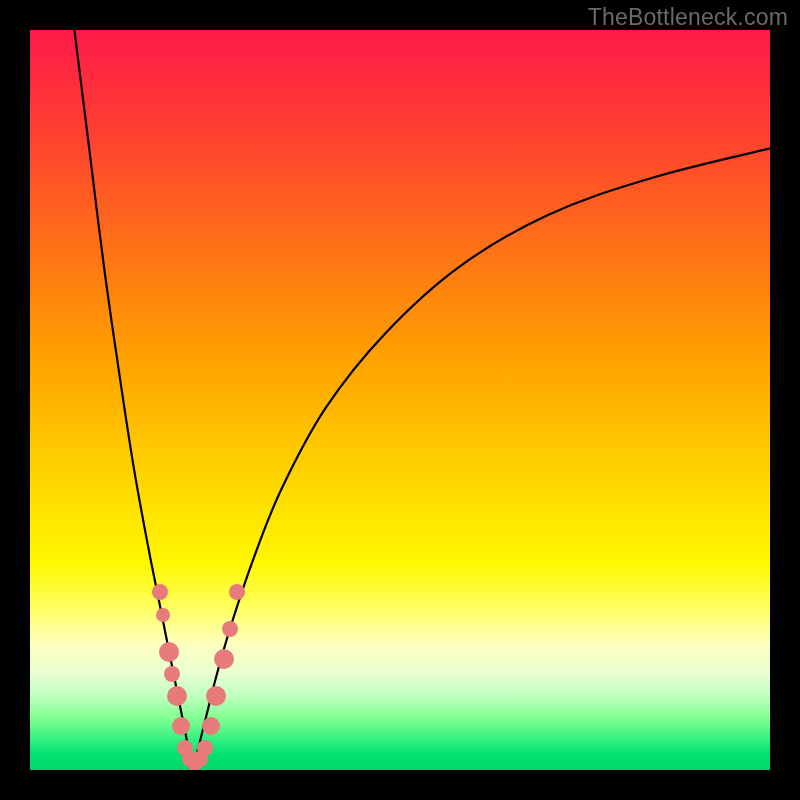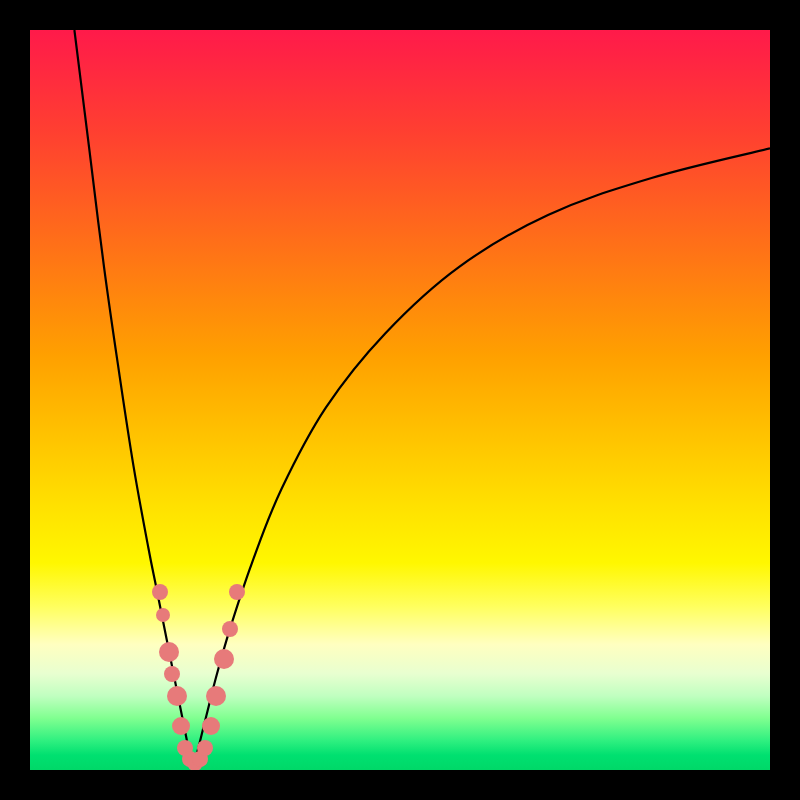--- a/index.html
+++ b/index.html
@@ -66,20 +66,21 @@
     color: #6a6a6a;
     font-size: 23px;
     letter-spacing: 0.2px;
     font-weight: 400;
   }
 </style>
 </head>
 <body>
 
 <div class="frame">
+  <div class="watermark">TheBottleneck.com</div>
 
   <div class="plot">
     <div class="gradient-bg"></div>
     <svg class="curve" viewBox="0 0 740 740" preserveAspectRatio="none">
       <path id="curve-left" fill="none" stroke="#000" stroke-width="2.2" d="M 44.4 0 C 47.064 21.311999999999994, 53.872 75.77599999999998, 59.2 118.39999999999998 C 64.528 161.02399999999997, 68.672 196.83999999999995, 74 236.79999999999995 C 79.328 276.75999999999993, 83.472 304.436, 88.8 340.4 C 94.128 376.364, 98.272 404.632, 103.60000000000001 436.6 C 108.92800000000001 468.56800000000004, 114.40400000000001 496.688, 118.4 518 C 122.396 539.312, 123.13600000000001 541.68, 125.80000000000001 555 C 128.464 568.32, 130.536 578.68, 133.2 592 C 135.86399999999998 605.32, 137.93599999999998 615.68, 140.6 629 C 143.264 642.32, 145.33599999999998 652.68, 148 666 C 150.66400000000002 679.32, 152.736 689.68, 155.4 703 C 158.06400000000002 716.32, 161.46800000000002 733.34, 162.8 740"></path>
       <path id="curve-right" fill="none" stroke="#000" stroke-width="2.2" d="M 162.8 740 C 164.132 734.672, 167.53600000000003 721.056, 170.20000000000002 710.4 C 172.864 699.7439999999999, 174.936 691.4559999999999, 177.6 680.8 C 180.26399999999998 670.144, 181.004 665.8520000000001, 185 651.2 C 188.996 636.548, 193.14000000000001 620.712, 199.8 599.4 C 206.46 578.088, 212.676 558.108, 222 532.8 C 231.324 507.49199999999996, 238.28000000000003 486.772, 251.60000000000002 458.8 C 264.92 430.82800000000003, 277.35200000000003 405.372, 296 377.40000000000003 C 314.64799999999997 349.42800000000005, 331.224 328.708, 355.2 303.40000000000003 C 379.176 278.09200000000004, 399.89599999999996 258.11199999999997, 429.2 236.79999999999995 C 458.504 215.48799999999994, 483.368 200.98399999999998, 518 185 C 552.6320000000001 169.01600000000002, 581.64 159.988, 621.6 148 C 661.5600000000001 136.012, 718.688 123.72799999999998, 740 118.39999999999998"></path>
     </svg>
     <div id="markers-layer">
         <div class="marker" style="width: 16px; height: 16px; left: 129.5px; top: 562.4px;"></div>
         <div class="marker" style="width: 14px; height: 14px; left: 133.2px; top: 584.6px;"></div>

